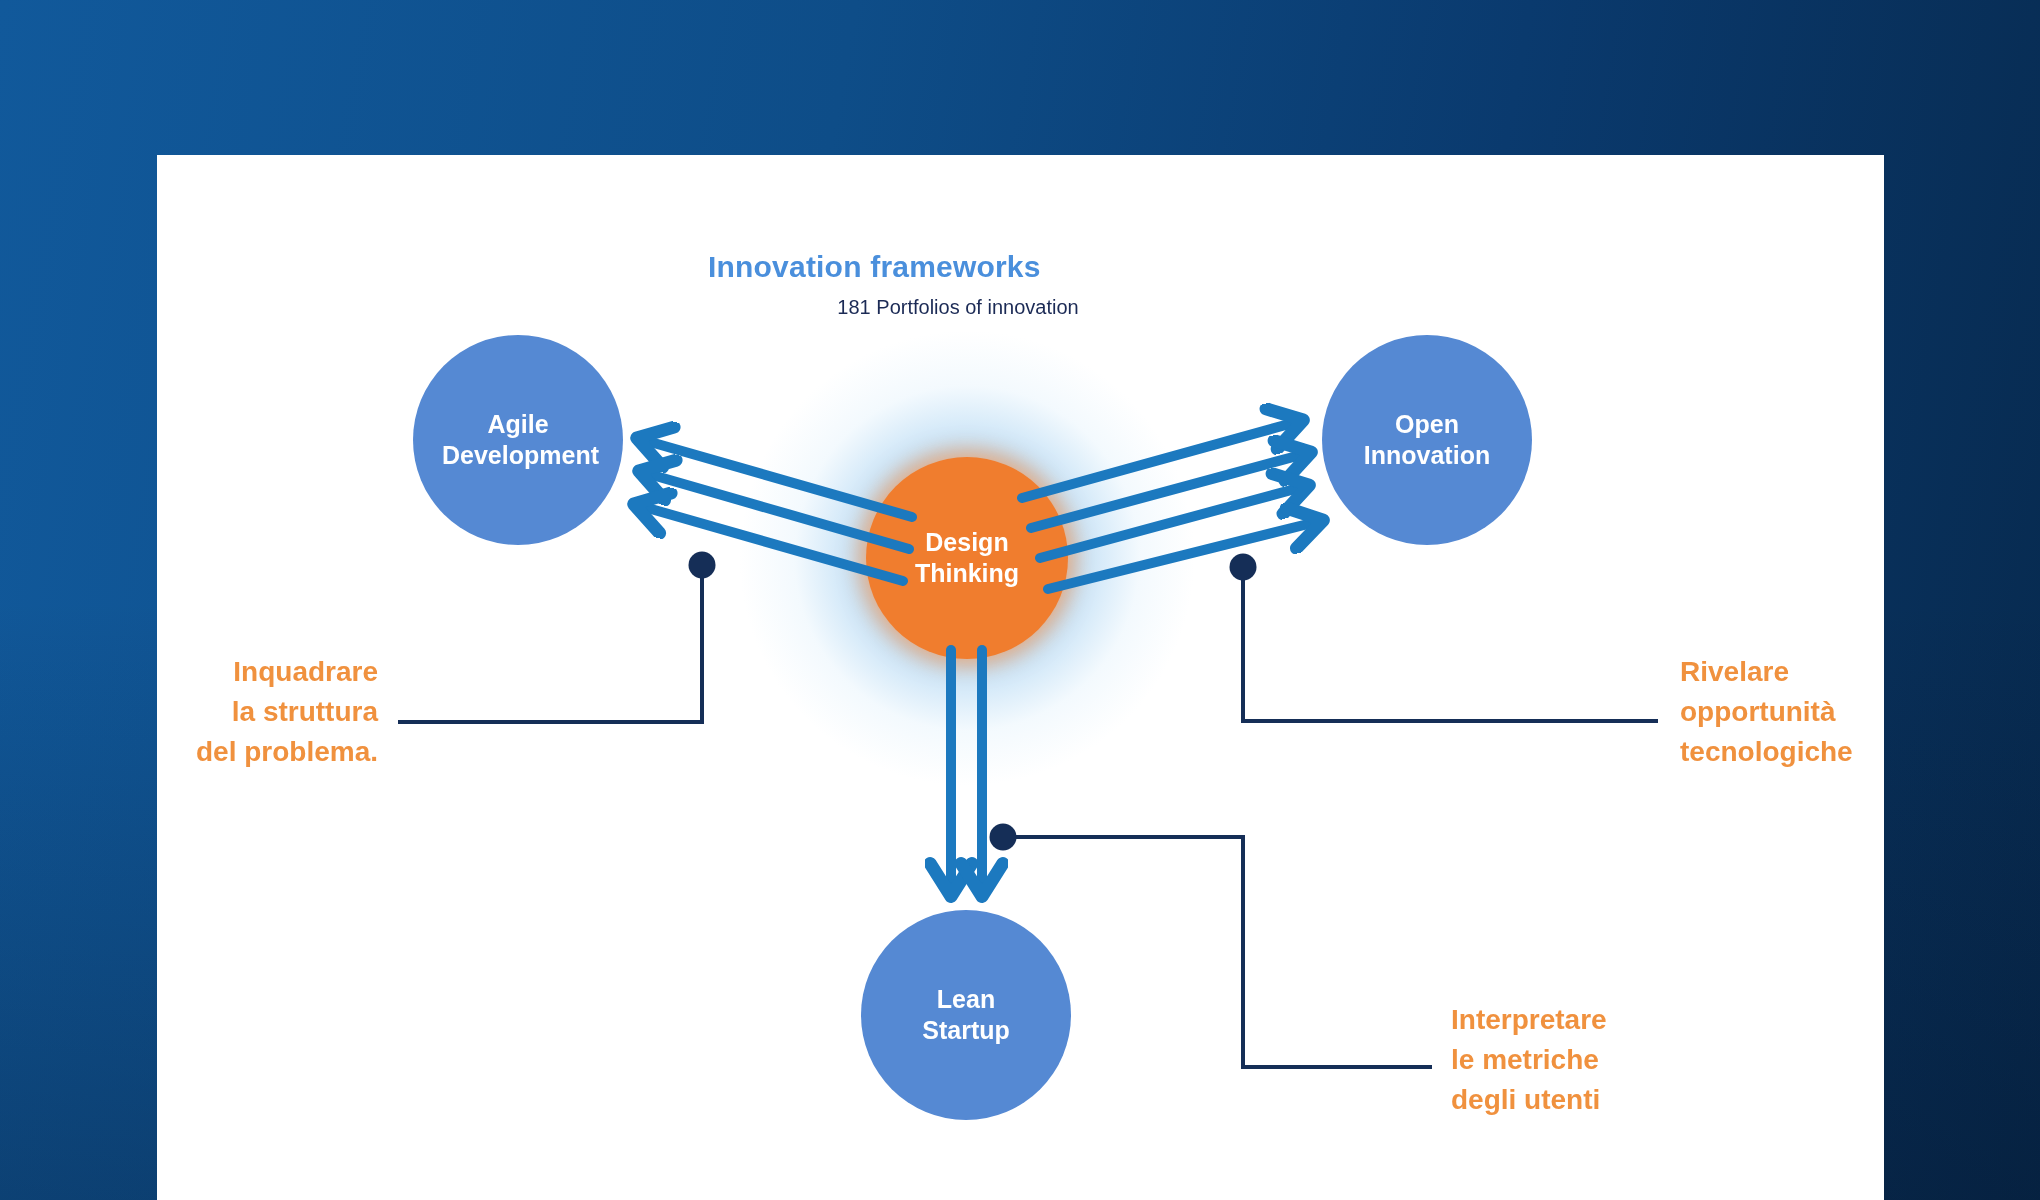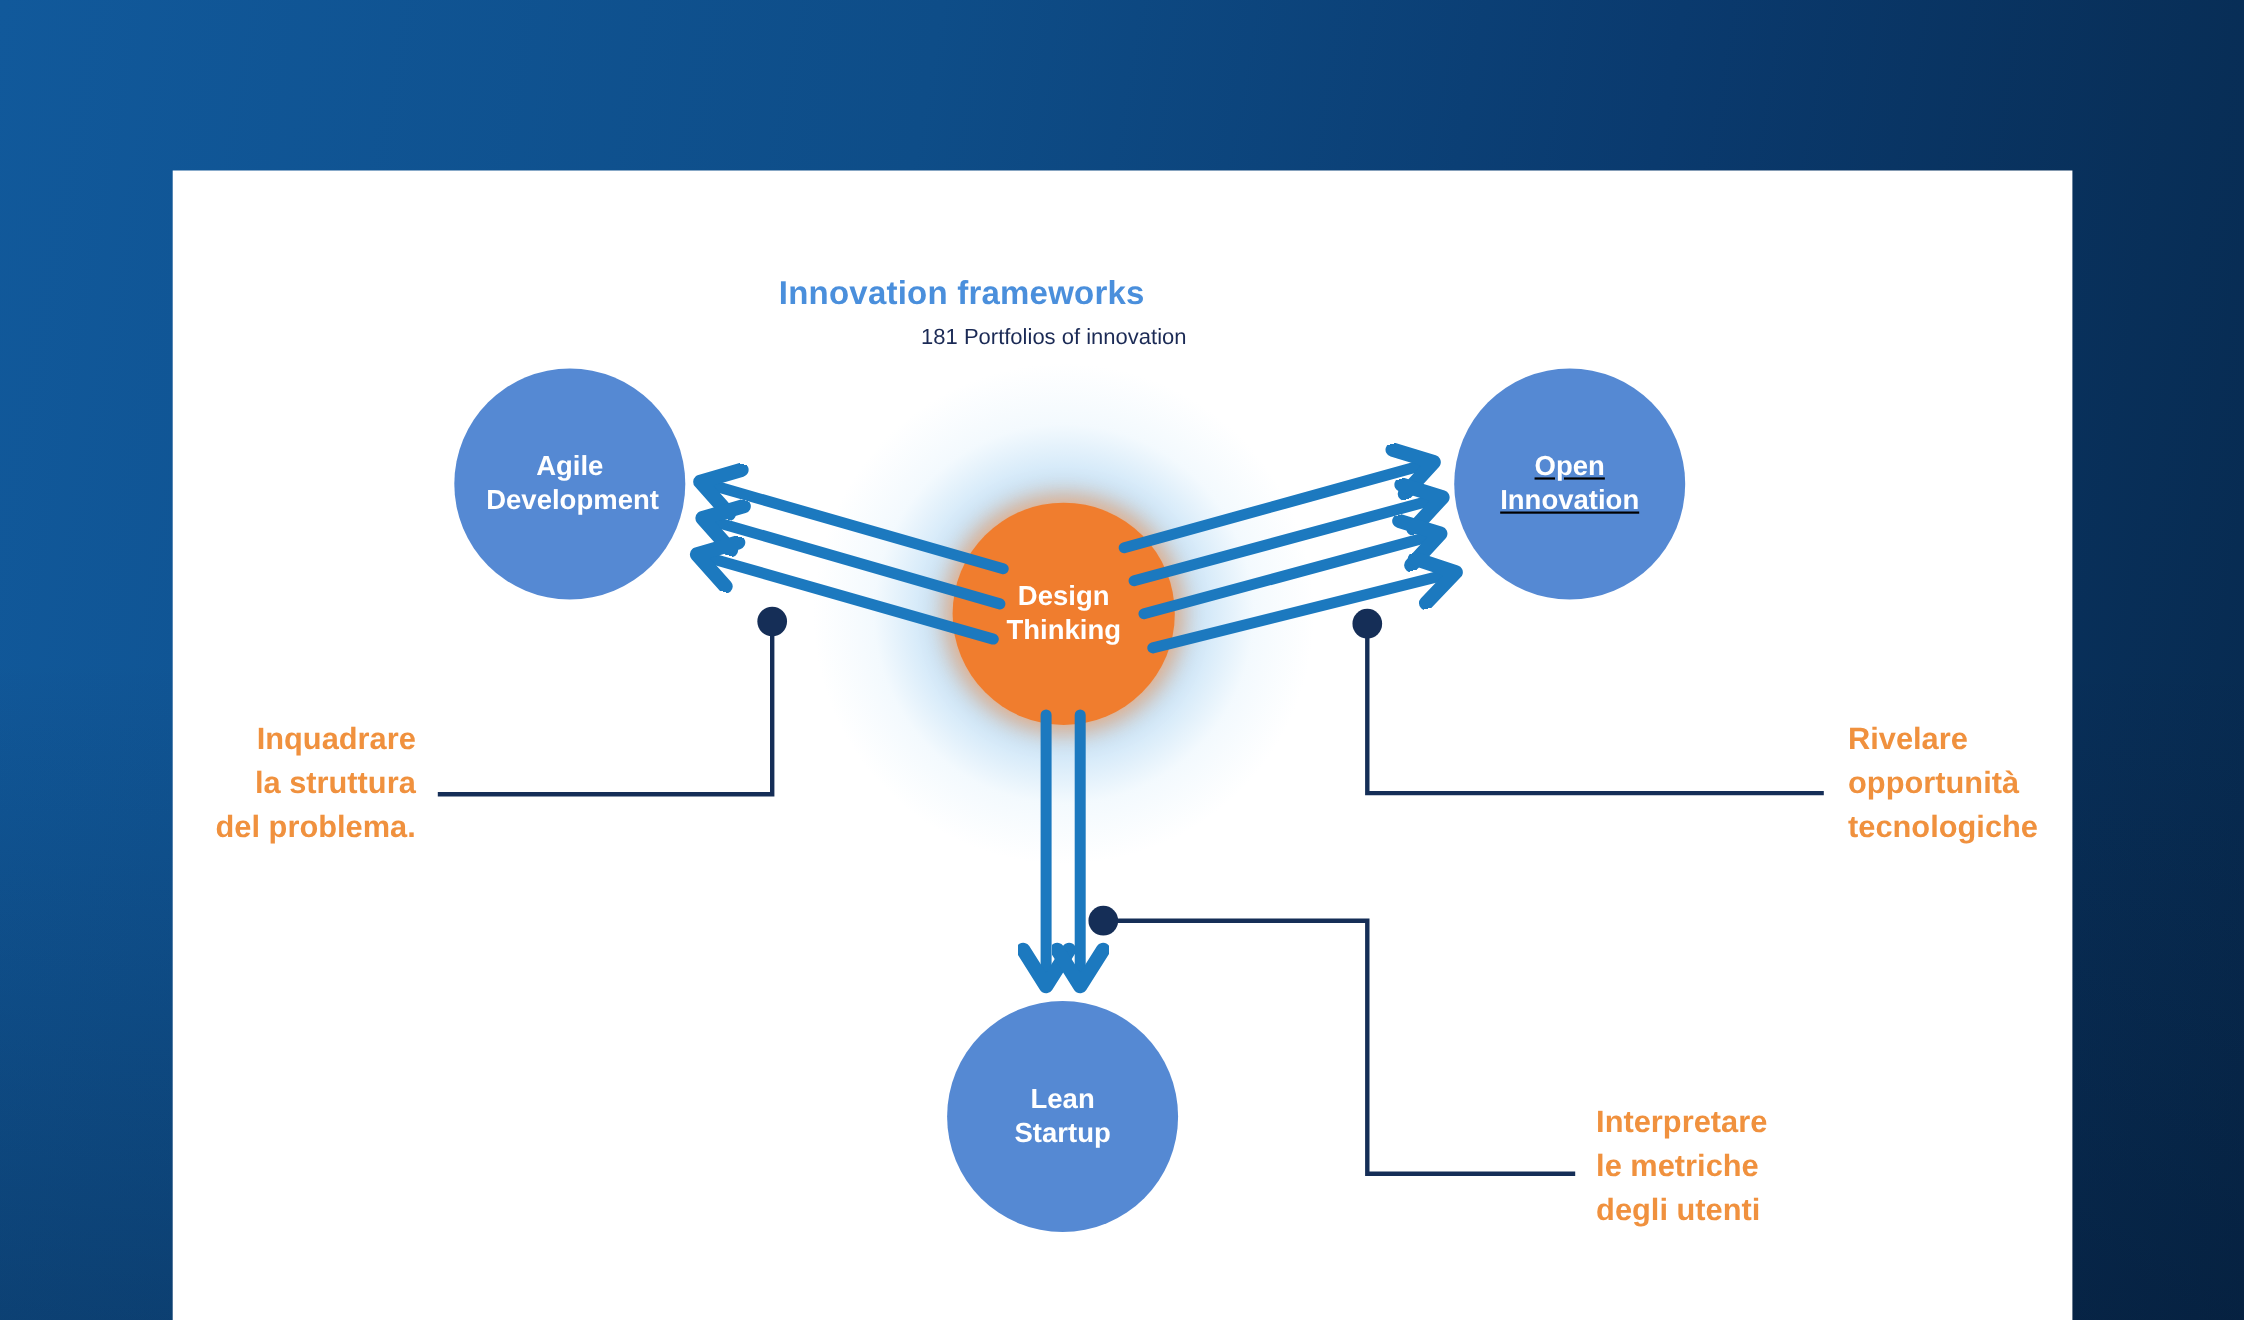--- a/index.html
+++ b/index.html
@@ -66,21 +66,21 @@
   }
   .node .label {
     width: 152px;
     font-size: 25px;
     line-height: 31px;
     font-weight: bold;
     color: #FFFFFF;
   }
   .node.blue { width: 210px; height: 210px; background: #5589D3; }
   .node.agile { left: 413px; top: 335px; }
-  .node.open  { left: 1322px; top: 335px; text-decoration: underline; }
+  .node.open  { left: 1322px; top: 335px; }
   .node.lean  { left: 861px;  top: 910px; }
   .node.center {
     left: 866px; top: 457px;
     width: 202px; height: 202px;
     background: #F07D2E;
     box-shadow: 0 0 20px 8px rgba(242,130,50,0.55);
   }
   .layer {
     position: absolute;
     left: 0; top: 0;

